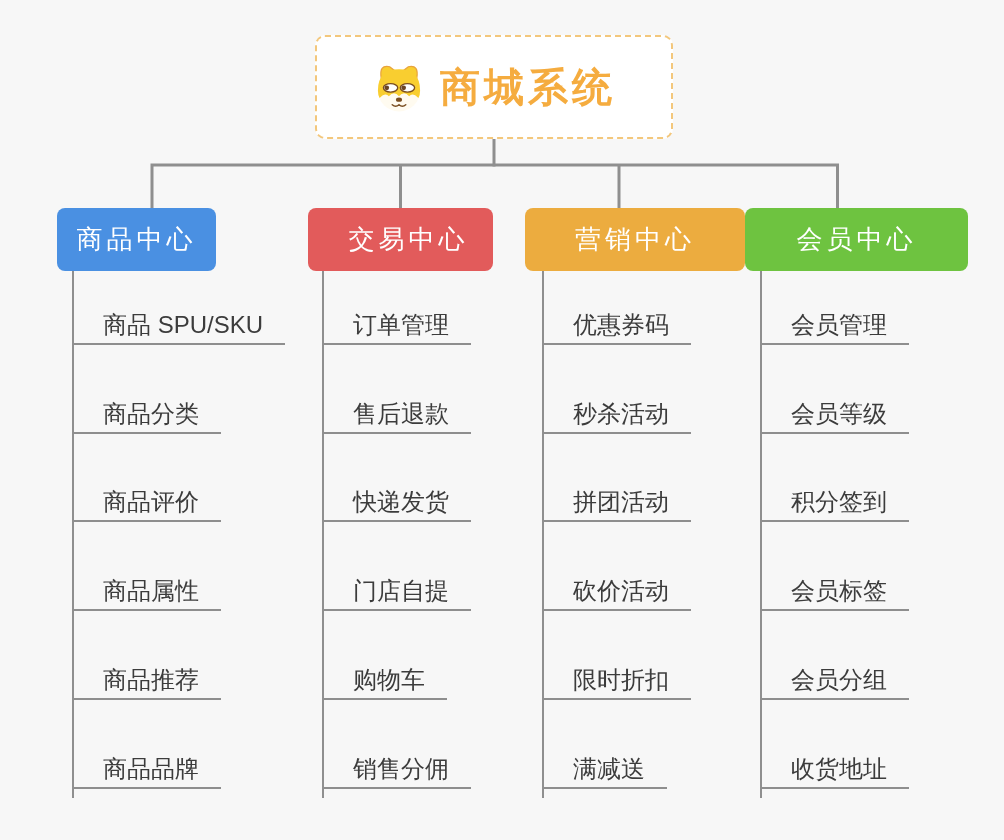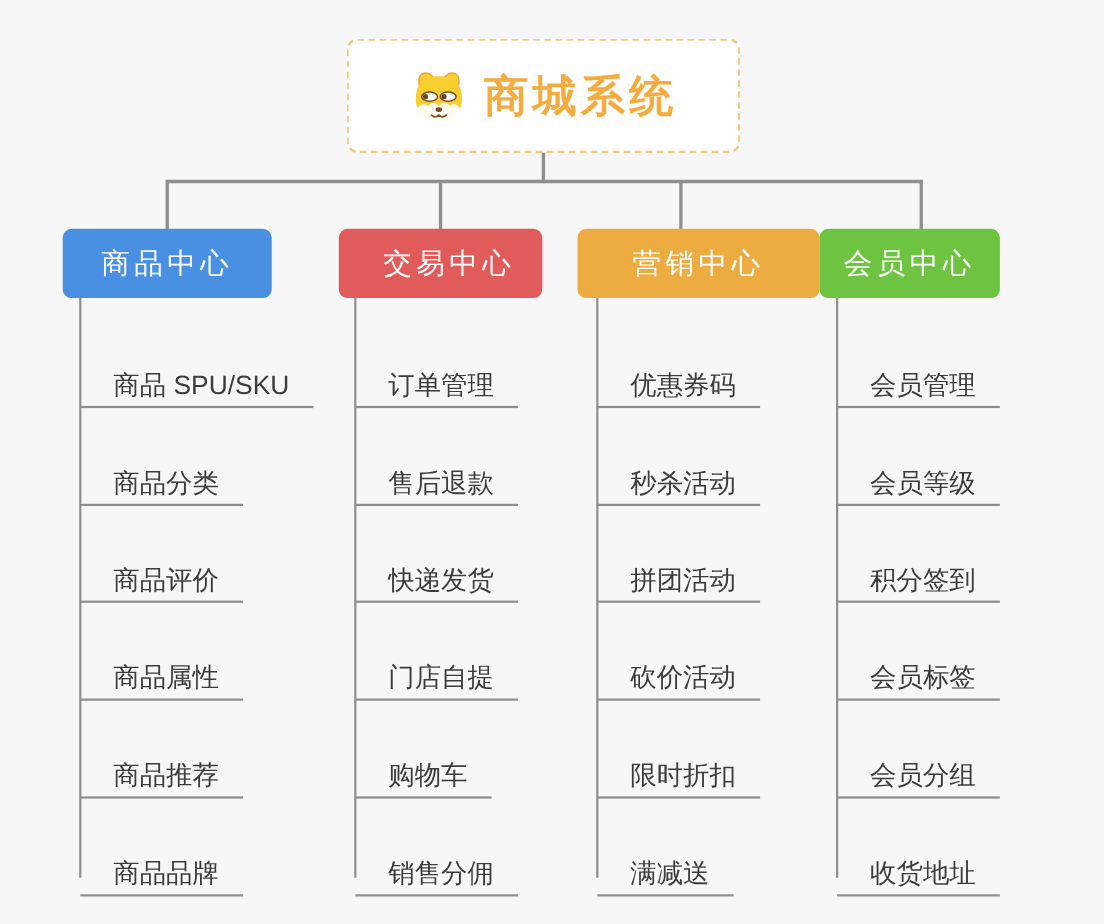--- a/index.html
+++ b/index.html
@@ -15,21 +15,21 @@
     background:#FFFFFF;border:2px dashed #F3C77C;border-radius:10px;
     box-sizing:border-box;display:flex;align-items:center;justify-content:center;gap:14px;
   }
   .root-title{font-size:40px;font-weight:bold;letter-spacing:4px;color:#F5AC3F;white-space:nowrap;}
 
   .branch-col{position:absolute;top:208px;z-index:1;}
   .branch-box{
     height:63px;border-radius:8px;display:flex;align-items:center;justify-content:center;
     color:#FFFFFF;font-size:26px;letter-spacing:4px;box-sizing:border-box;white-space:nowrap;
   }
-  .child-list{position:absolute;top:74px;}
+  .child-list{position:absolute;top:48px;}
   .child-item{
     height:88.8px;box-sizing:border-box;width:max-content;
     display:flex;align-items:flex-end;
     padding:0 22px 4px 30px;
     border-bottom:2px solid #8E8E8E;
     font-size:24px;color:#3C3C3C;line-height:28px;white-space:nowrap;
   }
 </style>
 </head>
 <body>
@@ -59,21 +59,21 @@
       <circle cx="17.5" cy="33" r="2.8" fill="#6B4423"></circle>
       <circle cx="37.5" cy="33" r="2.8" fill="#6B4423"></circle>
       <ellipse cx="32" cy="47" rx="3.6" ry="2.6" fill="#7A4E21"></ellipse>
       <path d="M24 53 Q28 56.5 32 53 Q36 56.5 40 53" fill="none" stroke="#7A4E21" stroke-width="1.8" stroke-linecap="round"></path>
     </svg>
   </span>
   <span class="root-title" style="color: rgb(245, 172, 63);">商城系统</span>
 </div>
 
 <div class="branch-col" style="left:57px">
-  <div class="branch-box" style="width: 190px; background: rgb(74, 144, 226);">商品中心</div>
+  <div class="branch-box" style="width: 159px; background: rgb(74, 144, 226);">商品中心</div>
   <div class="child-list" style="left:16px">
       <div class="child-item">商品 SPU/SKU</div>
       <div class="child-item">商品分类</div>
       <div class="child-item">商品评价</div>
       <div class="child-item">商品属性</div>
       <div class="child-item">商品推荐</div>
       <div class="child-item">商品品牌</div>
     </div>
 </div>
 
@@ -95,21 +95,21 @@
       <div class="child-item">优惠券码</div>
       <div class="child-item">秒杀活动</div>
       <div class="child-item">拼团活动</div>
       <div class="child-item">砍价活动</div>
       <div class="child-item">限时折扣</div>
       <div class="child-item">满减送</div>
     </div>
 </div>
 
 <div class="branch-col" style="left:745px">
-  <div class="branch-box" style="width: 164px; background: rgb(110, 195, 64);">会员中心</div>
+  <div class="branch-box" style="width: 223px; background: rgb(110, 195, 64);">会员中心</div>
   <div class="child-list" style="left:16px">
       <div class="child-item">会员管理</div>
       <div class="child-item">会员等级</div>
       <div class="child-item">积分签到</div>
       <div class="child-item">会员标签</div>
       <div class="child-item">会员分组</div>
       <div class="child-item">收货地址</div>
     </div>
 </div>
 

